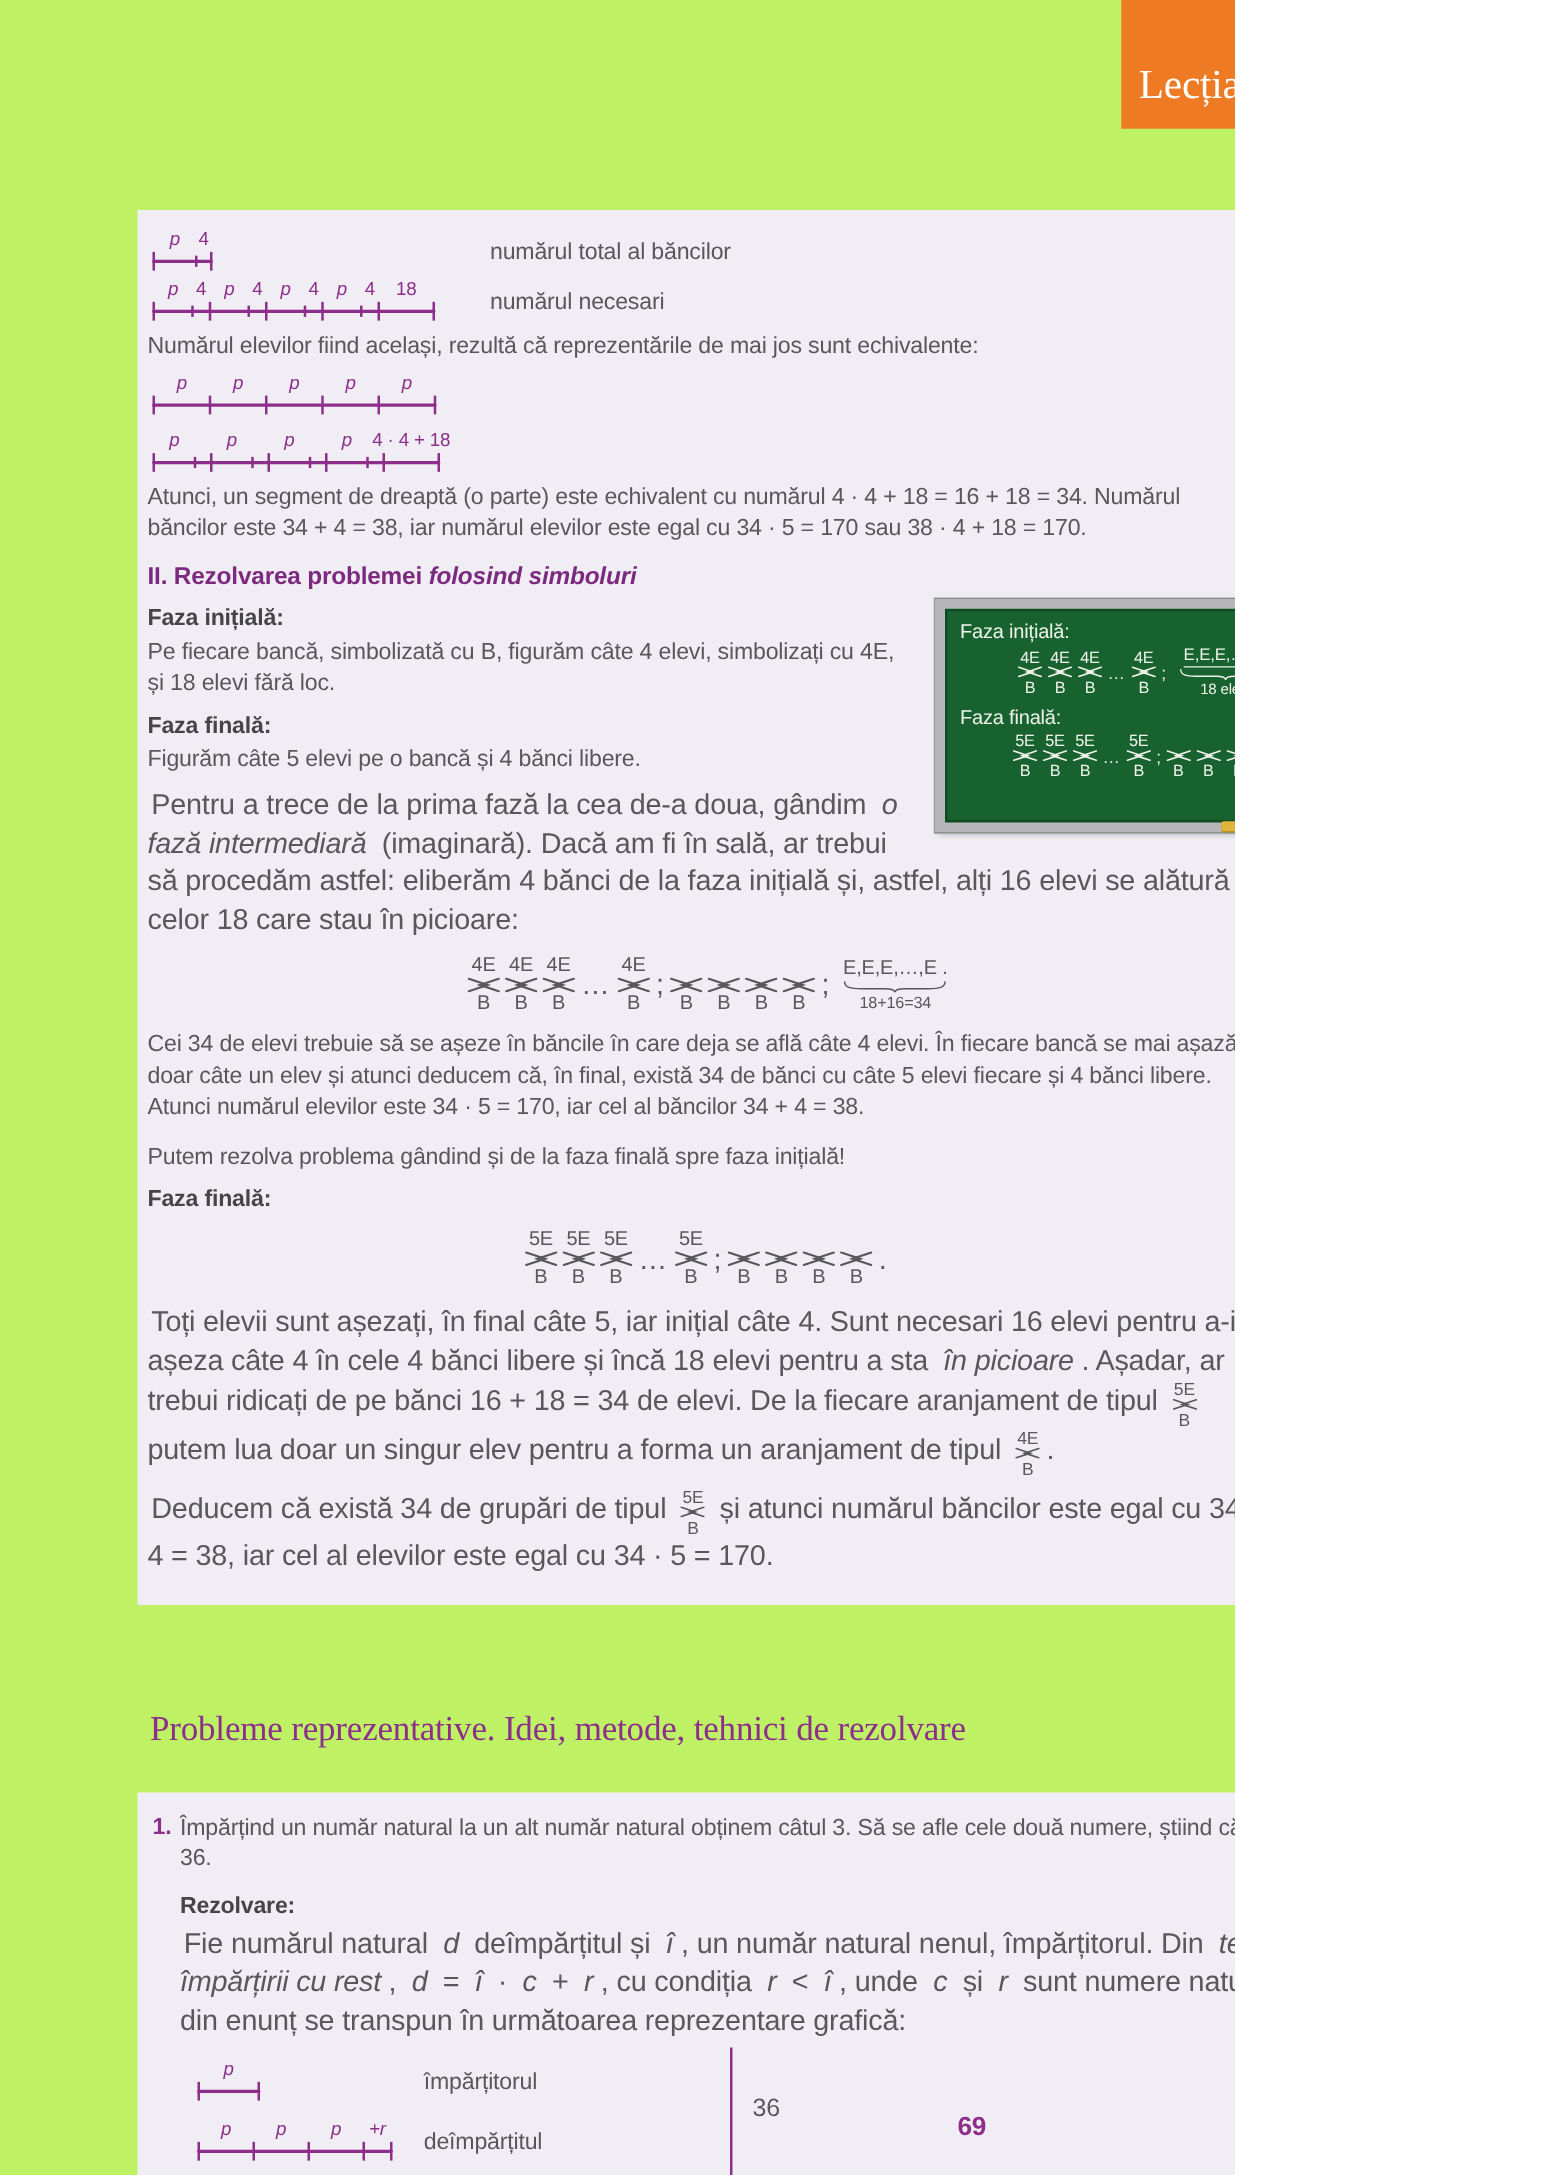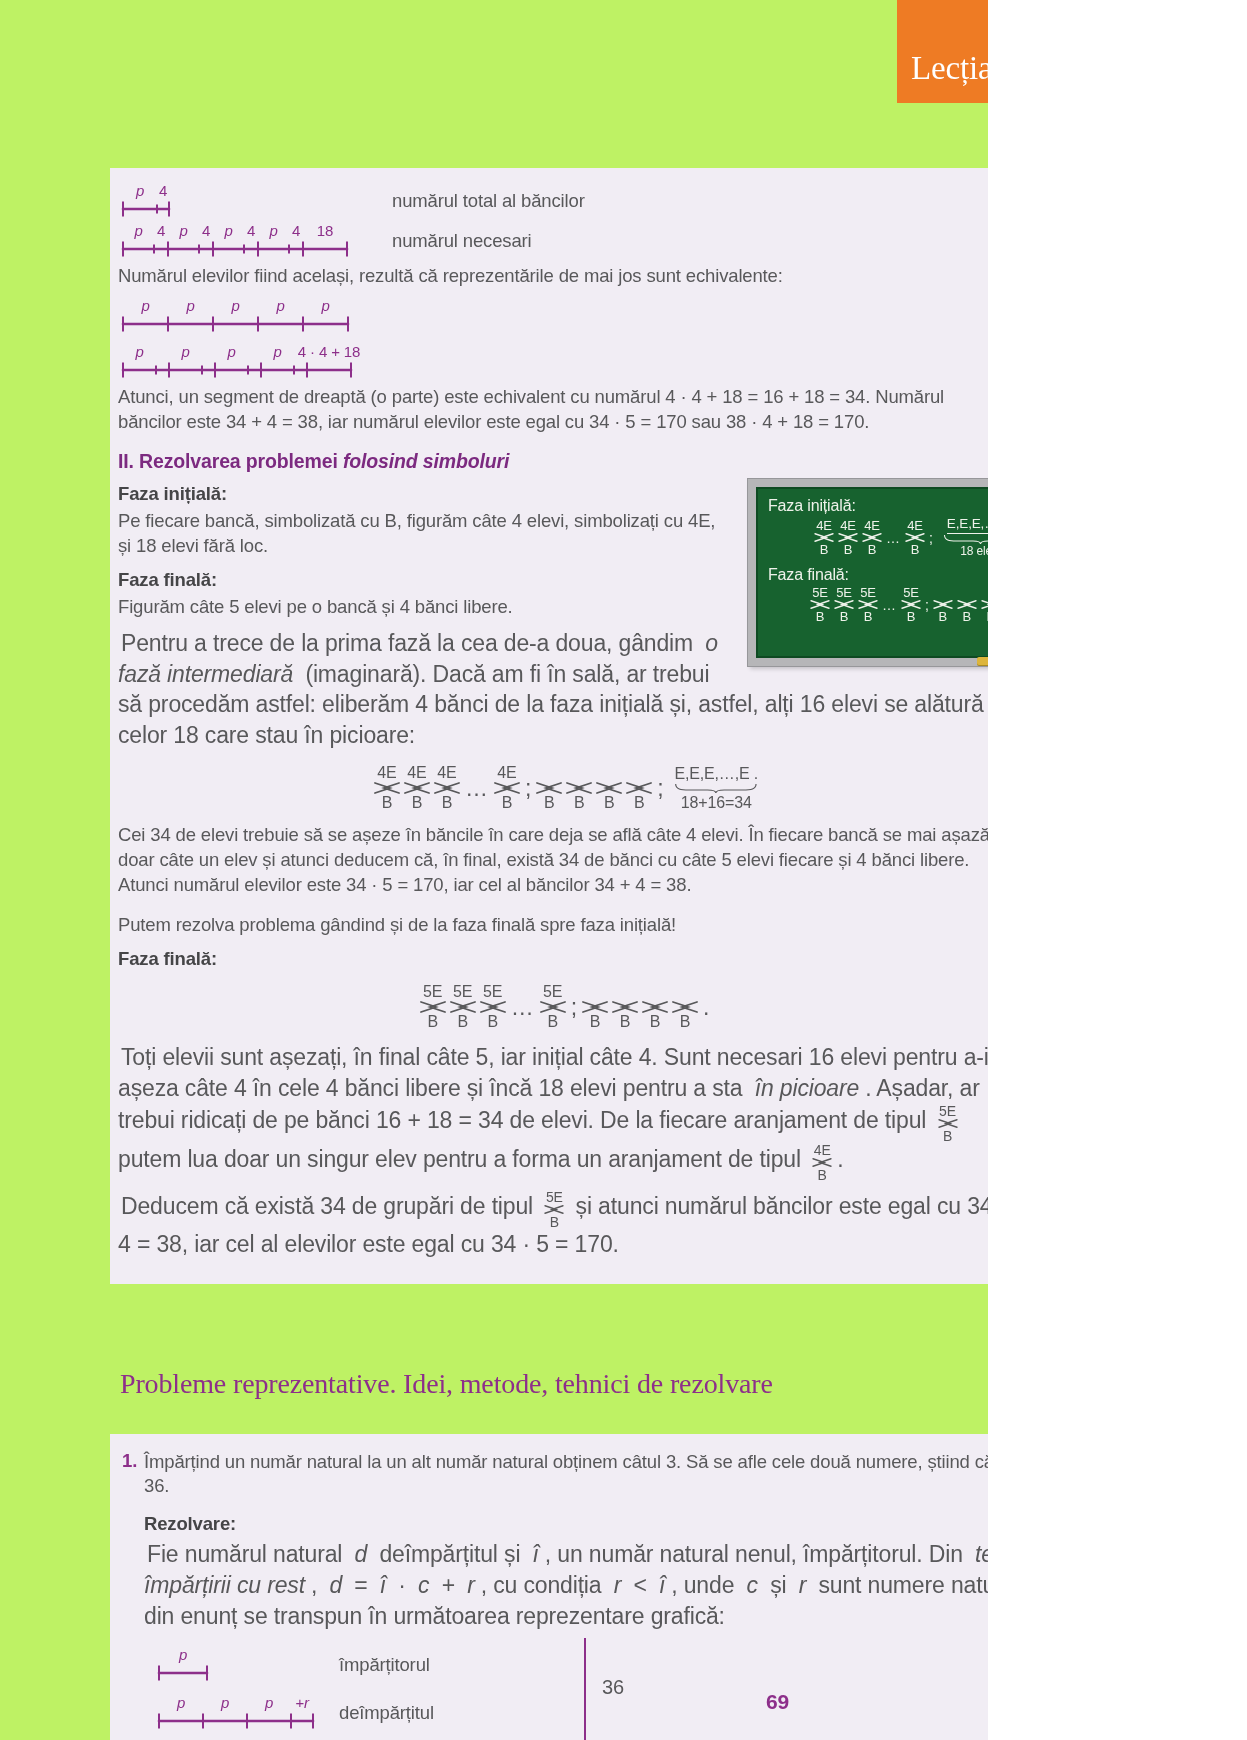--- a/index.html
+++ b/index.html
@@ -50,21 +50,21 @@
   .stop,.sbot{font-size:16px;min-height:16px;}
   .bench{width:26px;height:12px;margin:1px 0;}
   .bench path{stroke:currentColor;stroke-width:1.8;fill:none;stroke-linecap:round;}
   .tok{align-self:center;font-size:23px;margin:0 3px;}
   .dots{letter-spacing:1px;}
   .brc{display:inline-flex;flex-direction:column;align-items:center;margin-left:8px;line-height:1.1;}
   .blab{font-size:16px;}
   .blab.u{border-bottom:1.5px solid currentColor;padding-bottom:1px;}
   .ubrace{width:100%;height:9px;margin-top:1px;}
   .ubrace path{stroke:currentColor;stroke-width:1.4;fill:none;}
-  .bsub{font-size:16px;margin-top:1px;}
+  .bsub{font-size:13px;margin-top:1px;}
 
   
   .para .stk .stop,.para .stk .sbot{font-size:14px;min-height:14px;}
   .para .bench{width:20px;height:9px;}
 
   
   .board-float{float:right;width:362px;height:187px;margin:2px -98px 10px 16px;background:var(--green);
     border:8px solid var(--frame);box-sizing:border-box;position:relative;z-index:1;
     box-shadow:inset 0 0 0 2px #0e4a22, 0 0 0 1px #97979a, 2px 3px 4px rgba(0,0,0,.18);}
   .board-inner{padding:10px 12px 8px;color:var(--chalk);}

